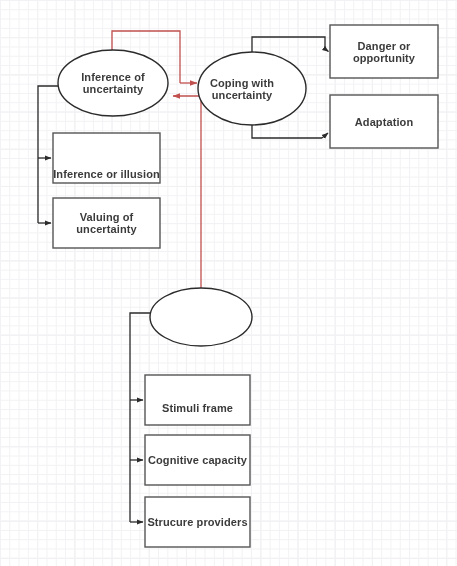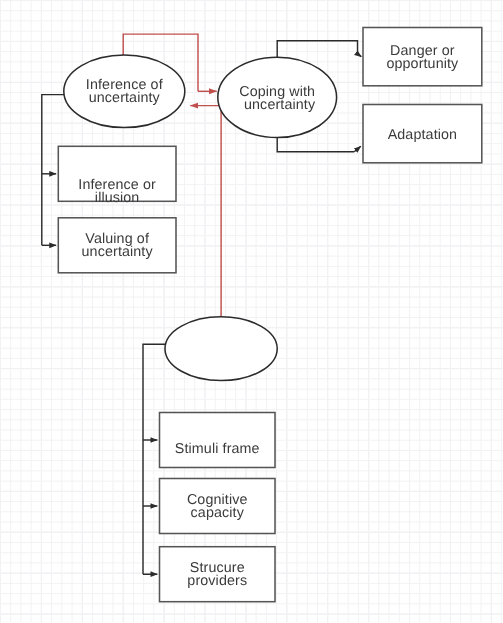--- a/index.html
+++ b/index.html
@@ -32,25 +32,26 @@
     width: 457px;
     height: 566px;
   }
   .node-label {
     position: absolute;
     display: flex;
     align-items: center;
     justify-content: center;
     text-align: center;
     color: #3b3b3b;
-    font-size: 13px;
+    font-size: 11px;
     line-height: 12px;
     letter-spacing: 0.1px;
     pointer-events: none;
     white-space: pre-line;
+    font-weight: bold;
   }
   .ellipse-label { }
   .box-label { }
 </style>
 </head>
 <body>
 
 <div id="canvas">
 
   <svg id="diagram-svg" viewBox="0 0 457 566" xmlns="http://www.w3.org/2000/svg">
@@ -122,21 +123,21 @@
     <rect x="145" y="375" width="105" height="50" fill="#ffffff" stroke="#555555" stroke-width="1.4"></rect>
 
     <rect x="145" y="435" width="105" height="50" fill="#ffffff" stroke="#555555" stroke-width="1.4"></rect>
 
     <rect x="145" y="497" width="105" height="50" fill="#ffffff" stroke="#555555" stroke-width="1.4"></rect>
   </svg>
 
   <div class="node-label ellipse-label" style="left:58px; top:50px; width:110px; height:66px;">Inference of
 uncertainty</div>
 
-  <div class="node-label ellipse-label" style="left:198px; top:52px; width:108px; height:73px;text-align:right;">Coping with
+  <div class="node-label ellipse-label" style="left:188px; top:52px; width:108px; height:73px;">Coping with
 uncertainty</div>
 
 
   <div class="node-label box-label" style="left:330px; top:25px; width:108px; height:53px;">Danger or opportunity</div>
 
   <div class="node-label box-label" style="left:330px; top:95px; width:108px; height:53px;text-align:right;">Adaptation</div>
 
   <div class="node-label box-label" style="left:53px; top:133px; width:107px; height:50px;margin-top:16px;">Inference or illusion</div>
 
   <div class="node-label box-label" style="left:53px; top:198px; width:107px; height:50px;">Valuing of uncertainty</div>

